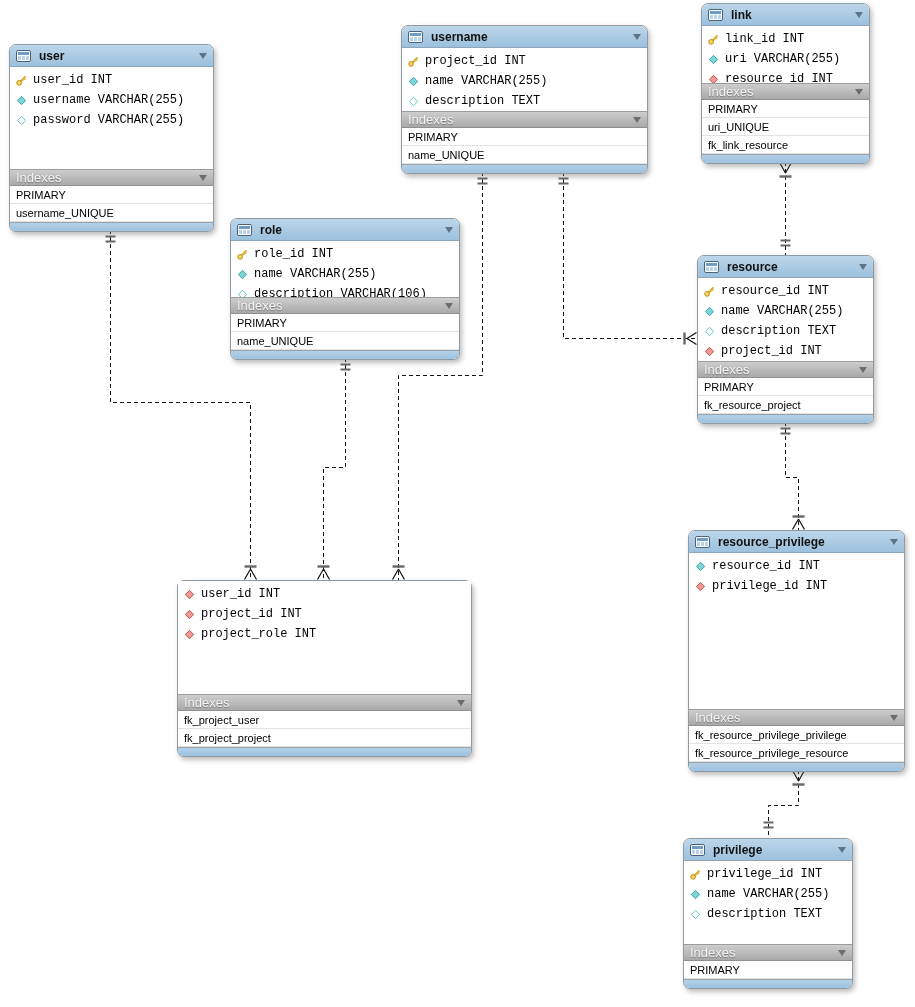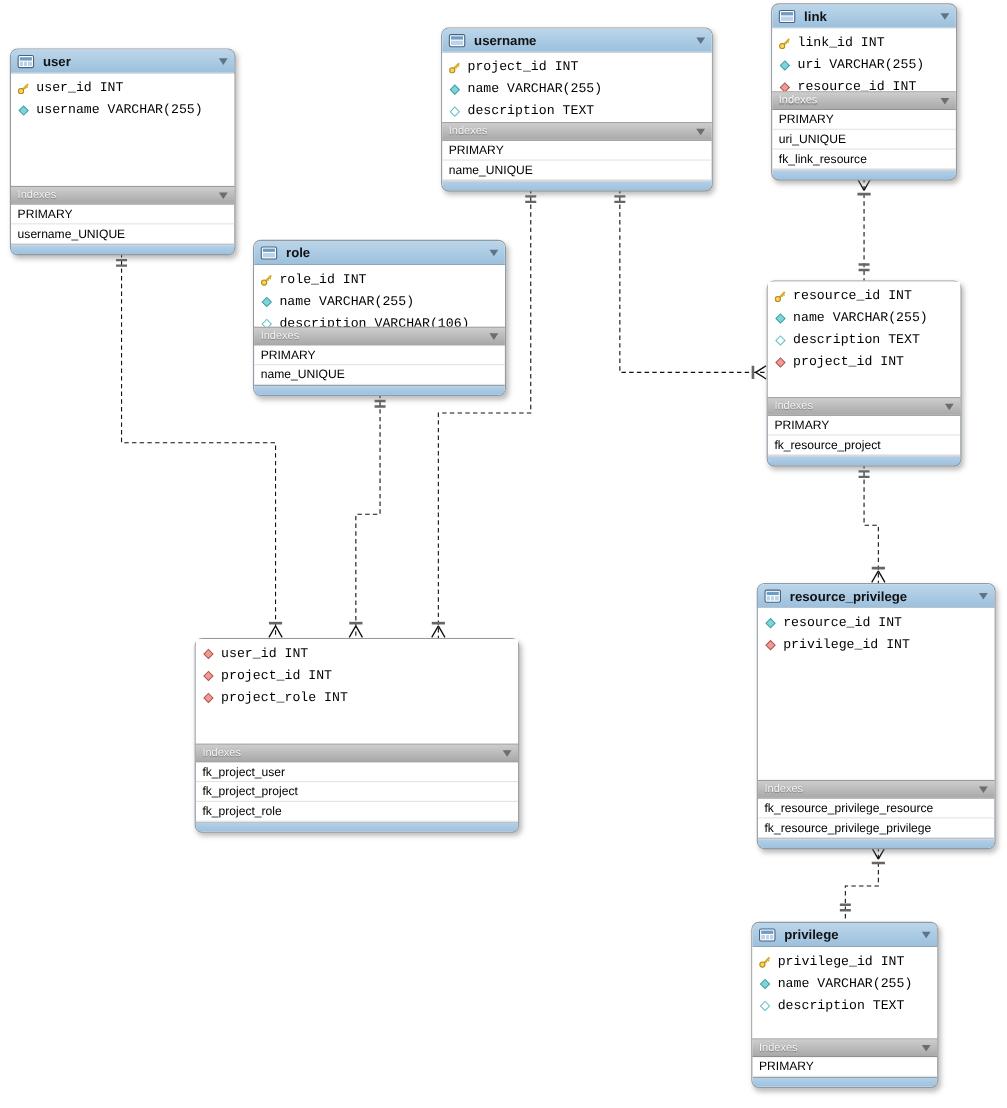--- a/index.html
+++ b/index.html
@@ -19,21 +19,21 @@
   .ti-top{height:3px;background:#6f9cc4;margin-bottom:1px;}
   .ti-body{flex:1;background:linear-gradient(90deg,#b9d4ec 30%,#fff 30%,#fff 37%,#b9d4ec 37%,#b9d4ec 63%,#fff 63%,#fff 70%,#b9d4ec 70%);}
   .hdr-arrow{width:0;height:0;border-left:4px solid transparent;border-right:4px solid transparent;
        border-top:6px solid #5e7486;flex:none;}
   .tbl-cols{flex:1;background:#fff;padding-top:3px;overflow:hidden;}
   .col-row{height:20px;display:flex;align-items:center;gap:6px;padding:0 6px;font-size:12px;color:#000;white-space:nowrap;font-family:Liberation Mono, monospace;}
   .ic{width:11px;height:11px;flex:none;}
   .idx-bar{height:15px;flex:none;display:flex;align-items:center;justify-content:space-between;
        padding:0 6px;background:linear-gradient(#cdcdcd,#a9a9a9);
        border-top:1px solid #9b9b9b;border-bottom:1px solid #8f8f8f;}
-  .idx-label{font-size:10px;color:#f4f4f4;text-shadow:0 1px 1px rgba(80,80,80,.6);}
+  .idx-label{font-size:13px;color:#f4f4f4;text-shadow:0 1px 1px rgba(80,80,80,.6);}
   .idx-arrow{width:0;height:0;border-left:4px solid transparent;border-right:4px solid transparent;
        border-top:6px solid #6d6d6d;}
   .idx-row{height:17px;flex:none;display:flex;align-items:center;padding:0 6px;font-size:11px;color:#000;
        border-bottom:1px solid #e3e3e3;white-space:nowrap;}
   .idx-row:last-child{border-bottom:none;}
   .tbl-bottom{height:8px;flex:none;background:linear-gradient(#b3d0e7,#9dc1de);
        border-top:1px solid #98a0a8;border-radius:0 0 6px 6px;}
 </style>
 </head>
 <body>
@@ -115,20 +115,26 @@
             <use href="#ic-key"></use>
           </svg>
           <span>user_id INT</span>
         </div>
       <div class="col-row">
           <svg class="ic">
             <use href="#ic-dia-filled"></use>
           </svg>
           <span>username VARCHAR(255)</span>
         </div>
+      <div class="col-row">
+          <svg class="ic">
+            <use href="#ic-dia-hollow"></use>
+          </svg>
+          <span>password VARCHAR(255)</span>
+        </div>
     </div>
     <div class="idx-bar">
         <span class="idx-label">Indexes</span>
         <span class="idx-arrow"></span>
       </div>
     <div class="idx-row">PRIMARY</div>
     <div class="idx-row">username_UNIQUE</div>
     <div class="tbl-bottom"></div>
   </div>
 
@@ -241,20 +247,28 @@
     <div class="idx-bar">
         <span class="idx-label">Indexes</span>
         <span class="idx-arrow"></span>
       </div>
     <div class="idx-row">PRIMARY</div>
     <div class="idx-row">name_UNIQUE</div>
     <div class="tbl-bottom"></div>
   </div>
 
   <div class="tbl" style="left:697px;top:255px;width:175px;height:167px">
+    <div class="tbl-header">
+      <span class="tbl-icon">
+          <span class="ti-top"></span>
+          <span class="ti-body"></span>
+        </span>
+      <span class="tbl-title">resource</span>
+      <span class="hdr-arrow"></span>
+    </div>
     <div class="tbl-cols">
       <div class="col-row">
           <svg class="ic">
             <use href="#ic-key"></use>
           </svg>
           <span>resource_id INT</span>
         </div>
       <div class="col-row">
           <svg class="ic">
             <use href="#ic-dia-filled"></use>
@@ -303,21 +317,20 @@
           </svg>
           <span>project_role INT</span>
         </div>
     </div>
     <div class="idx-bar">
         <span class="idx-label">Indexes</span>
         <span class="idx-arrow"></span>
       </div>
     <div class="idx-row">fk_project_user</div>
     <div class="idx-row">fk_project_project</div>
-    <div class="idx-row">fk_project_role</div>
     <div class="tbl-bottom"></div>
   </div>
 
   <div class="tbl" style="left:688px;top:530px;width:215px;height:240px">
     <div class="tbl-header">
       <span class="tbl-icon">
           <span class="ti-top"></span>
           <span class="ti-body"></span>
         </span>
       <span class="tbl-title">resource_privilege</span>
@@ -334,22 +347,22 @@
           <svg class="ic">
             <use href="#ic-dia-fk"></use>
           </svg>
           <span>privilege_id INT</span>
         </div>
     </div>
     <div class="idx-bar">
         <span class="idx-label">Indexes</span>
         <span class="idx-arrow"></span>
       </div>
+    <div class="idx-row">fk_resource_privilege_privilege</div>
     <div class="idx-row">fk_resource_privilege_resource</div>
-    <div class="idx-row">fk_resource_privilege_privilege</div>
     <div class="tbl-bottom"></div>
   </div>
 
   <div class="tbl" style="left:683px;top:838px;width:168px;height:149px">
     <div class="tbl-header">
       <span class="tbl-icon">
           <span class="ti-top"></span>
           <span class="ti-body"></span>
         </span>
       <span class="tbl-title">privilege</span>

